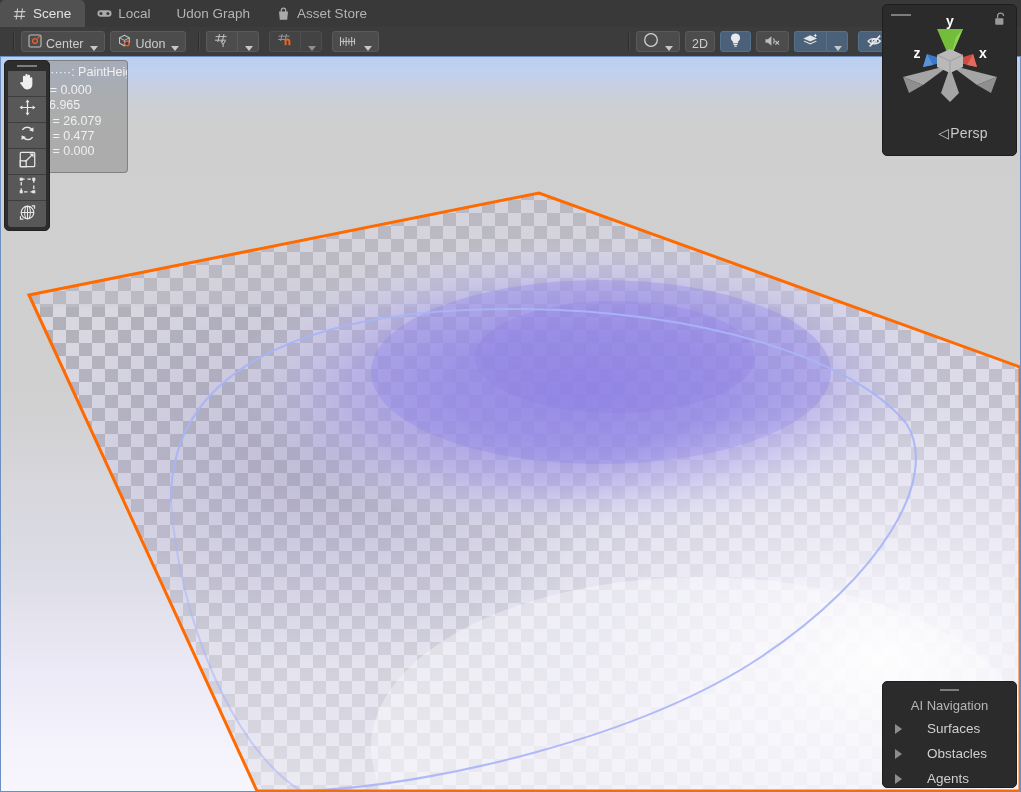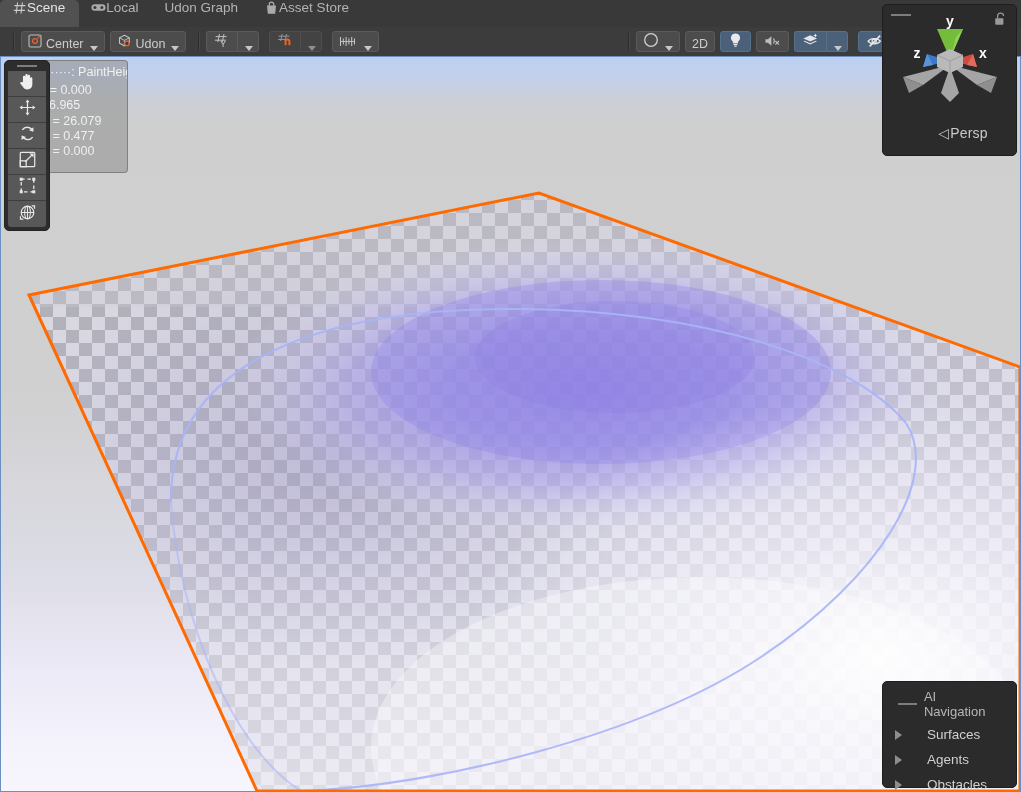--- a/index.html
+++ b/index.html
@@ -10,21 +10,21 @@
     -webkit-font-smoothing:antialiased;
   }
   #app{ position:relative; width:1021px; height:792px; overflow:hidden; background:#383838; }
 
   
   .tabbar{
     position:absolute; left:0; top:0; width:1021px; height:27px;
     background:#393939; display:flex; align-items:flex-end;
   }
   .tab{
-    height:27px; display:flex; 
+    height:27px; display:flex; align-items:center; gap:6px;
     padding:0 14px 0 12px; font-size:13.5px; color:#b4b4b4;
     position:relative; cursor:default; white-space:nowrap;
   }
   .tab.active{
     background:#515151; color:#e4e4e4;
     border-top-left-radius:5px; border-top-right-radius:5px;
   }
   .tab .ticon{ display:inline-flex; align-items:center; justify-content:center;
     width:15px; height:15px; opacity:.92; }
   .dots{
@@ -113,21 +113,21 @@
     color:#c9c9c9; font-size:14px; letter-spacing:.2px;padding-left:27px;
   }
   .gizmo .persp .lt{ color:#bdbdbd; margin-right:1px; }
 
   
   .ainav{
     position:absolute; right:4px; bottom:4px; width:135px; height:107px;
     background:#2b2b2b; border:1px solid #1e1e1e; border-radius:5px;
     padding:7px 0 0 0;
   }
-  .ainav .head{ display:flex; align-items:center; gap:7px; padding:0 15px 3px; }
+  .ainav .head{ display:flex; align-items:center; gap:7px; padding:0 9px 3px;flex-direction:column; }
   .ainav .head .grip{ width:19px; height:0; border-top:2px double #7d7d7d; }
   .ainav .head .ttl{ color:#b6b6b6; font-size:13px; }
   .ainav .item{ display:flex; align-items:center; gap:25px; padding:5px 9px 5px 12px;
     color:#cfcfcf; font-size:13.5px; cursor:default; }
   .ainav .item .arrow{
     width:0;height:0;border-top:5px solid transparent;border-bottom:5px solid transparent;
     border-left:7px solid #8d8d8d;
   }
 </style>
 </head>
@@ -554,21 +554,21 @@
     <div class="head">
       <span class="grip"></span>
       <span class="ttl">AI Navigation</span>
     </div>
     <div class="item">
       <span class="arrow"></span>
       <span>Surfaces</span>
     </div>
     <div class="item">
       <span class="arrow"></span>
-      <span>Agents</span>
+      <span>Obstacles</span>
     </div>
     <div class="item">
       <span class="arrow"></span>
-      <span>Obstacles</span>
+      <span>Agents</span>
     </div>
   </div>
 
 </div>
 
 </body></html>

